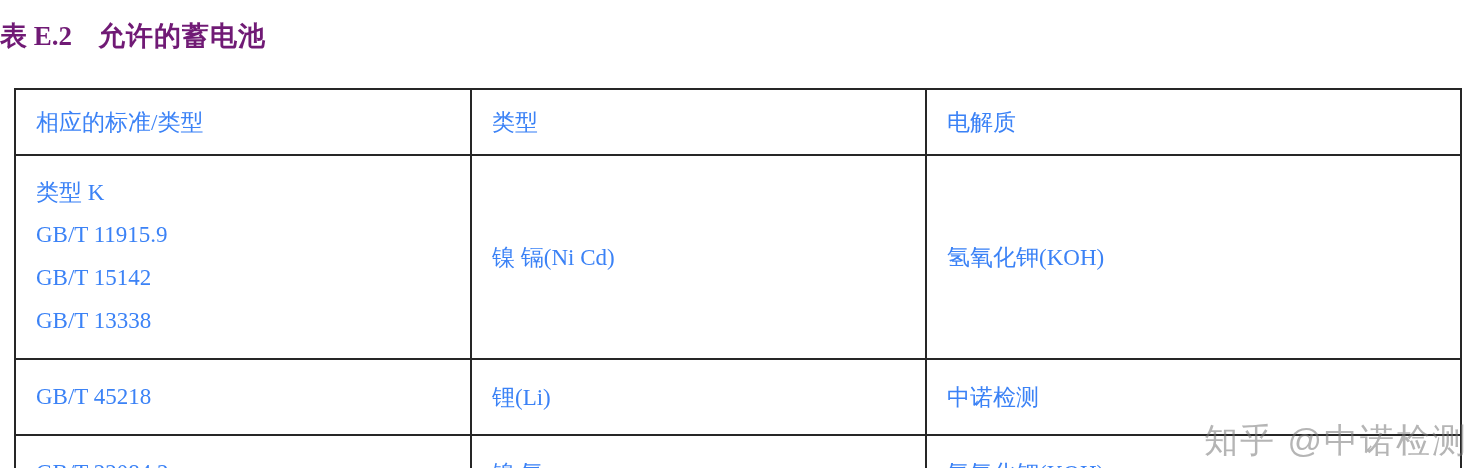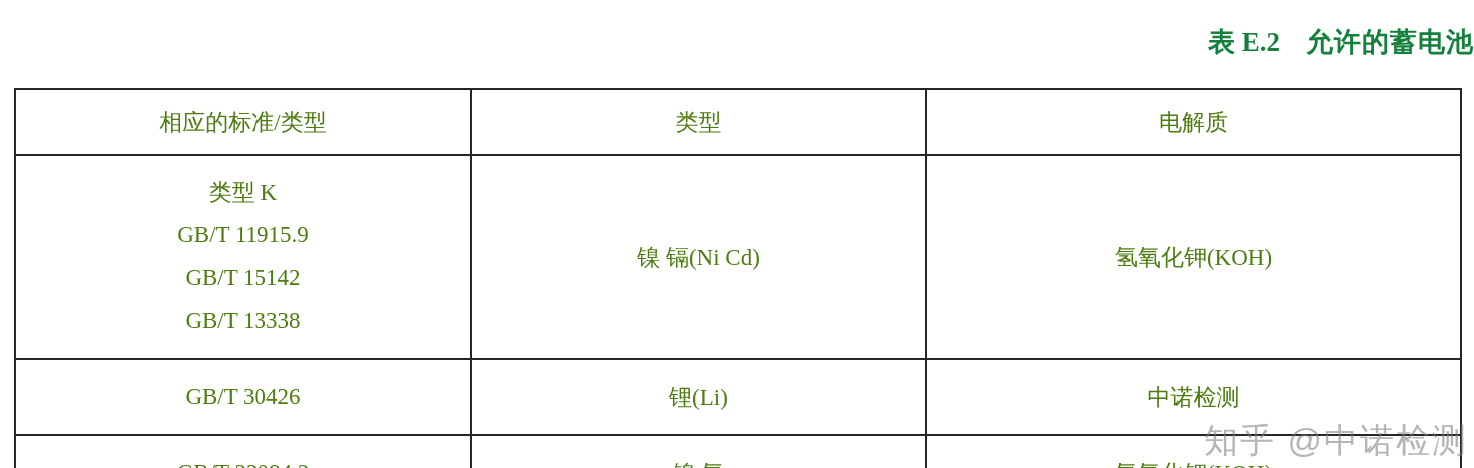--- a/index.html
+++ b/index.html
@@ -14,28 +14,28 @@
     font-family: "Liberation Serif", serif;
     color: #1a1a1a;
     position: relative;
   }
   .page {
     position: relative;
     width: 1474px;
     height: 468px;
   }
   .table-title {
-    text-align: right;
+    text-align: left;
     font-family: "Liberation Serif", serif;
     font-weight: bold;
     font-size: 27px;
     letter-spacing: 1px;
-    padding-top: 24px;
+    padding-top: 18px;
     padding-bottom: 0px;
-    color: #15803d;
+    color: #701a75;
   }
   .table-title .num {
     font-family: "Liberation Serif", serif;
     letter-spacing: 0px;
   }
   .table-title .gap {
     display: inline-block;
     width: 26px;
   }
   .tbl-wrap {
@@ -45,25 +45,25 @@
     width: 1446px;
   }
   table.battery {
     border-collapse: collapse;
     width: 1446px;
     table-layout: fixed;
     background: #fff;
   }
   table.battery td {
     border: 2px solid #262626;
-    text-align: center;
+    text-align: left;
     vertical-align: middle;
     font-size: 23px;
-    color: #4d7c0f;
-    padding: 6px 4px;
+    color: #3b82f6;
+    padding: 6px 20px;
   }
   table.battery tr.head td {
     height: 52px;
     font-size: 23px;
   }
   col.c1 { width: 456px; }
   col.c2 { width: 455px; }
   col.c3 { width: 535px; }
 
   .multiline {
@@ -122,21 +122,21 @@
               <div>GB/T 11915.9</div>
               <div>GB/T 15142</div>
               <div>GB/T 13338</div>
             </div>
           </td>
           <td>镍 镉(Ni Cd)</td>
           <td>氢氧化钾(KOH)</td>
         </tr>
 
         <tr class="row-short">
-          <td>GB/T 30426</td>
+          <td>GB/T 45218</td>
           <td>锂(Li)</td>
           <td>中诺检测</td>
         </tr>
 
         <tr class="row-short">
           <td>GB/T 22084.2</td>
           <td>镍 氢</td>
           <td>氢氧化钾(KOH)</td>
         </tr>
       </tbody>

